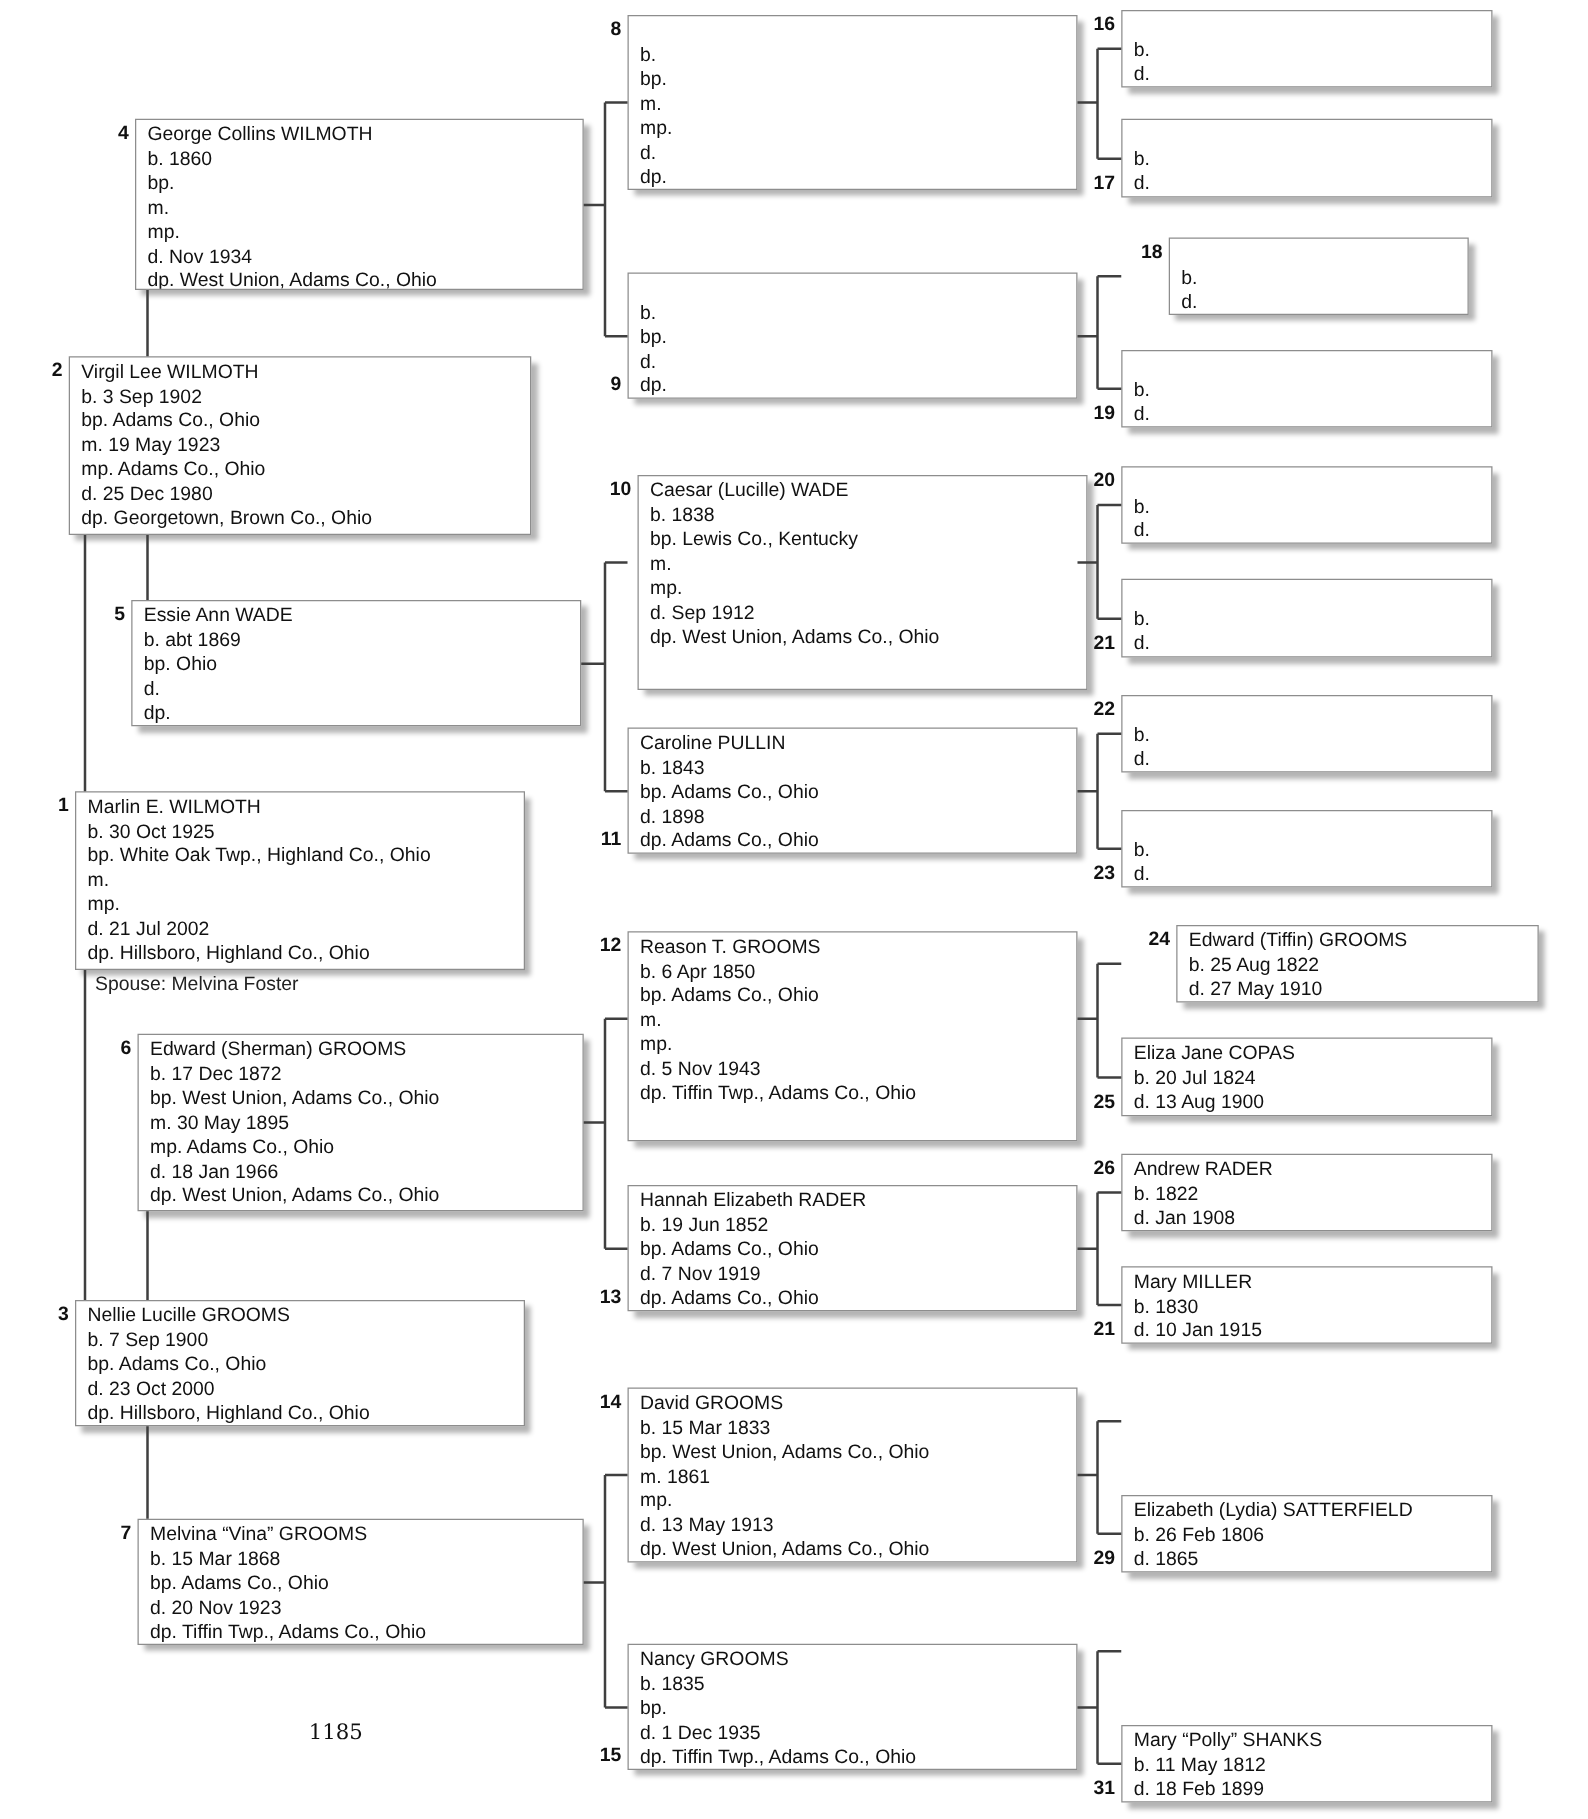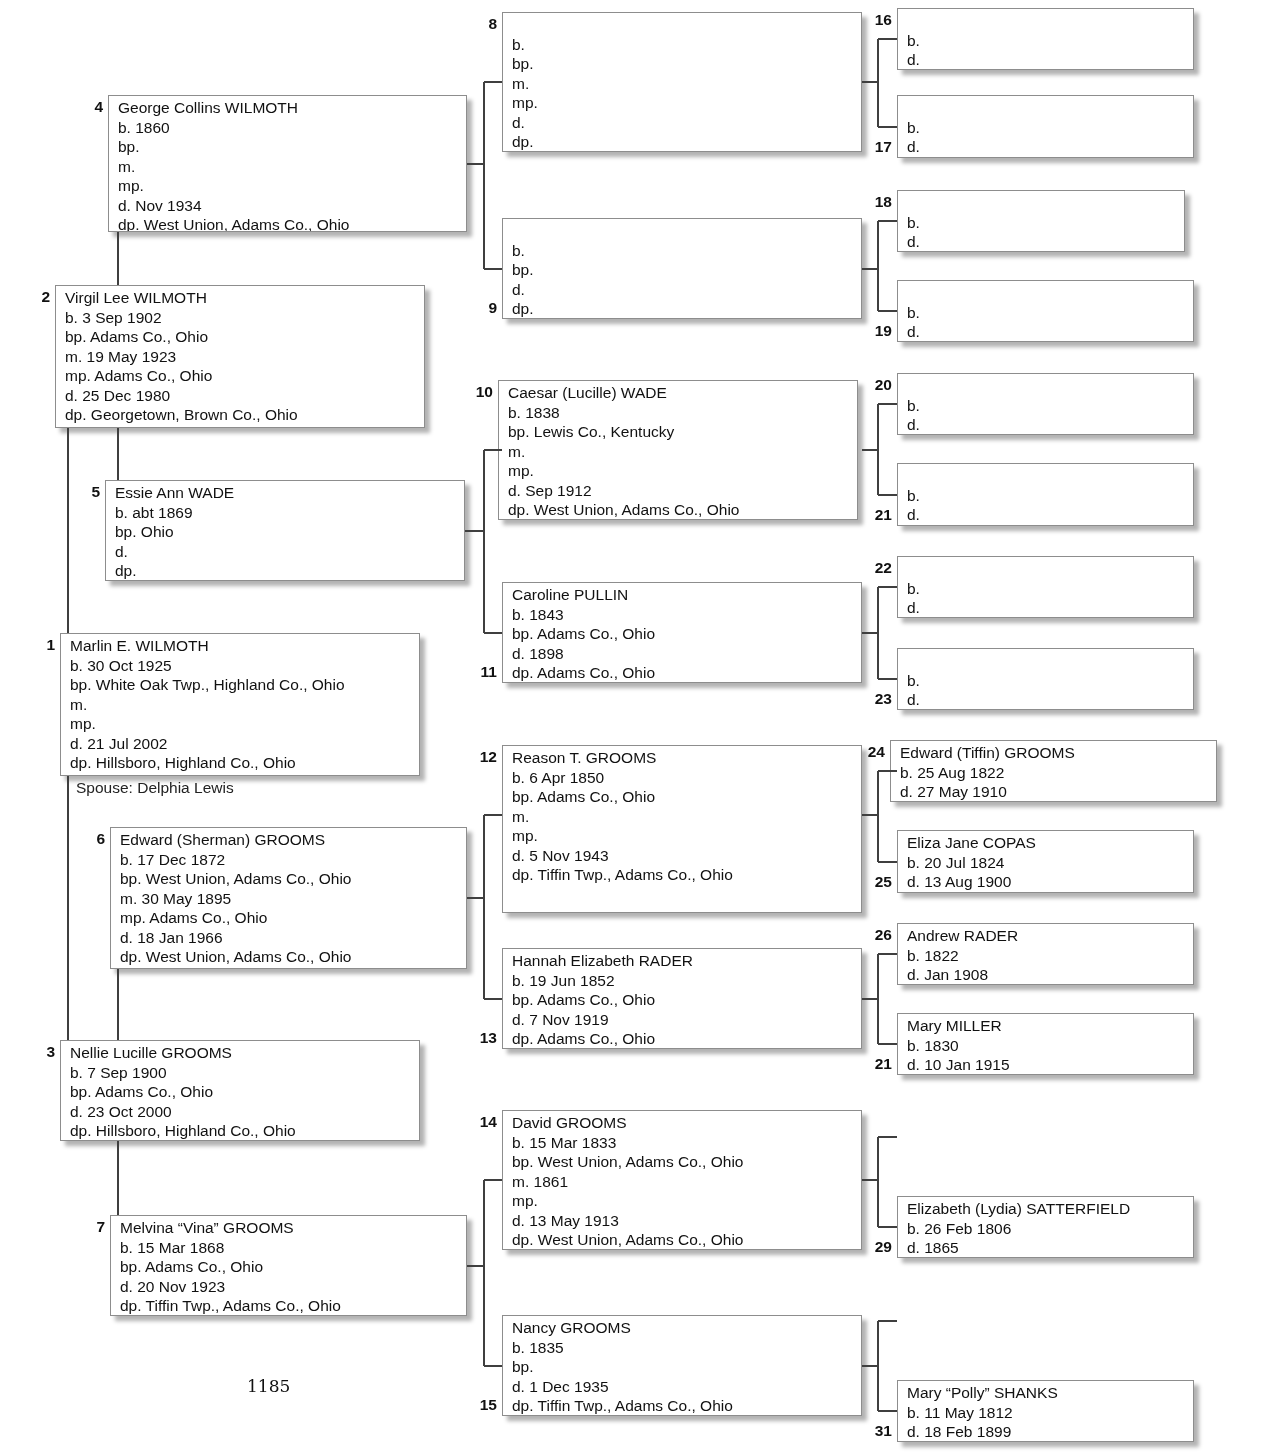--- a/index.html
+++ b/index.html
@@ -45,21 +45,21 @@
   .pagenum{
     position:absolute;left:247px;top:1376px;
     font-family:"DejaVu Serif","Liberation Serif",serif;
     font-size:17px;color:#111;
   }
 </style>
 </head>
 <body>
 
 <div id="canvas">
-  <div class="spouse">Spouse: Delphia Lewis</div>
+  <div class="spouse">Spouse: Melvina Foster</div>
   <div class="pagenum">1185</div>
 <div class="person" style="left: 60px; top: 633px; width: 360px; height: 143px;">
       <div class="pnum top">1</div>
       <div class="box">
         <div class="line">Marlin E. WILMOTH</div>
         <div class="line">b. 30 Oct 1925</div>
         <div class="line">bp. White Oak Twp., Highland Co., Ohio</div>
         <div class="line">m.</div>
         <div class="line">mp.</div>
         <div class="line">d. 21 Jul 2002</div>
@@ -147,21 +147,21 @@
     <div class="person" style="left: 502px; top: 218px; width: 360px; height: 101px;">
       <div class="pnum bot">9</div>
       <div class="box">
         <div class="line"></div>
         <div class="line">b.</div>
         <div class="line">bp.</div>
         <div class="line">d.</div>
         <div class="line">dp.</div>
       </div>
     </div>
-    <div class="person" style="left: 498px; top: 380px; width: 360px; height: 140px;">
+    <div class="person" style="left: 510px; top: 380px; width: 360px; height: 172px;">
       <div class="pnum top">10</div>
       <div class="box">
         <div class="line">Caesar (Lucille) WADE</div>
         <div class="line">b. 1838</div>
         <div class="line">bp. Lewis Co., Kentucky</div>
         <div class="line">m.</div>
         <div class="line">mp.</div>
         <div class="line">d. Sep 1912</div>
         <div class="line">dp. West Union, Adams Co., Ohio</div>
       </div>
@@ -229,21 +229,21 @@
       </div>
     </div>
     <div class="person" style="left: 897px; top: 95px; width: 297px; height: 63px;">
       <div class="pnum bot">17</div>
       <div class="box">
         <div class="line"></div>
         <div class="line">b.</div>
         <div class="line">d.</div>
       </div>
     </div>
-    <div class="person" style="left: 897px; top: 190px; width: 288px; height: 62px;">
+    <div class="person" style="left: 935px; top: 190px; width: 240px; height: 62px;">
       <div class="pnum top">18</div>
       <div class="box">
         <div class="line"></div>
         <div class="line">b.</div>
         <div class="line">d.</div>
       </div>
     </div>
     <div class="person" style="left: 897px; top: 280px; width: 297px; height: 62px;">
       <div class="pnum bot">19</div>
       <div class="box">
@@ -277,21 +277,21 @@
       </div>
     </div>
     <div class="person" style="left: 897px; top: 648px; width: 297px; height: 62px;">
       <div class="pnum bot">23</div>
       <div class="box">
         <div class="line"></div>
         <div class="line">b.</div>
         <div class="line">d.</div>
       </div>
     </div>
-    <div class="person" style="left: 890px; top: 740px; width: 327px; height: 62px;">
+    <div class="person" style="left: 941px; top: 740px; width: 290px; height: 62px;">
       <div class="pnum top">24</div>
       <div class="box">
         <div class="line">Edward (Tiffin) GROOMS</div>
         <div class="line">b. 25 Aug 1822</div>
         <div class="line">d. 27 May 1910</div>
       </div>
     </div>
     <div class="person" style="left: 897px; top: 830px; width: 297px; height: 63px;">
       <div class="pnum bot">25</div>
       <div class="box">

